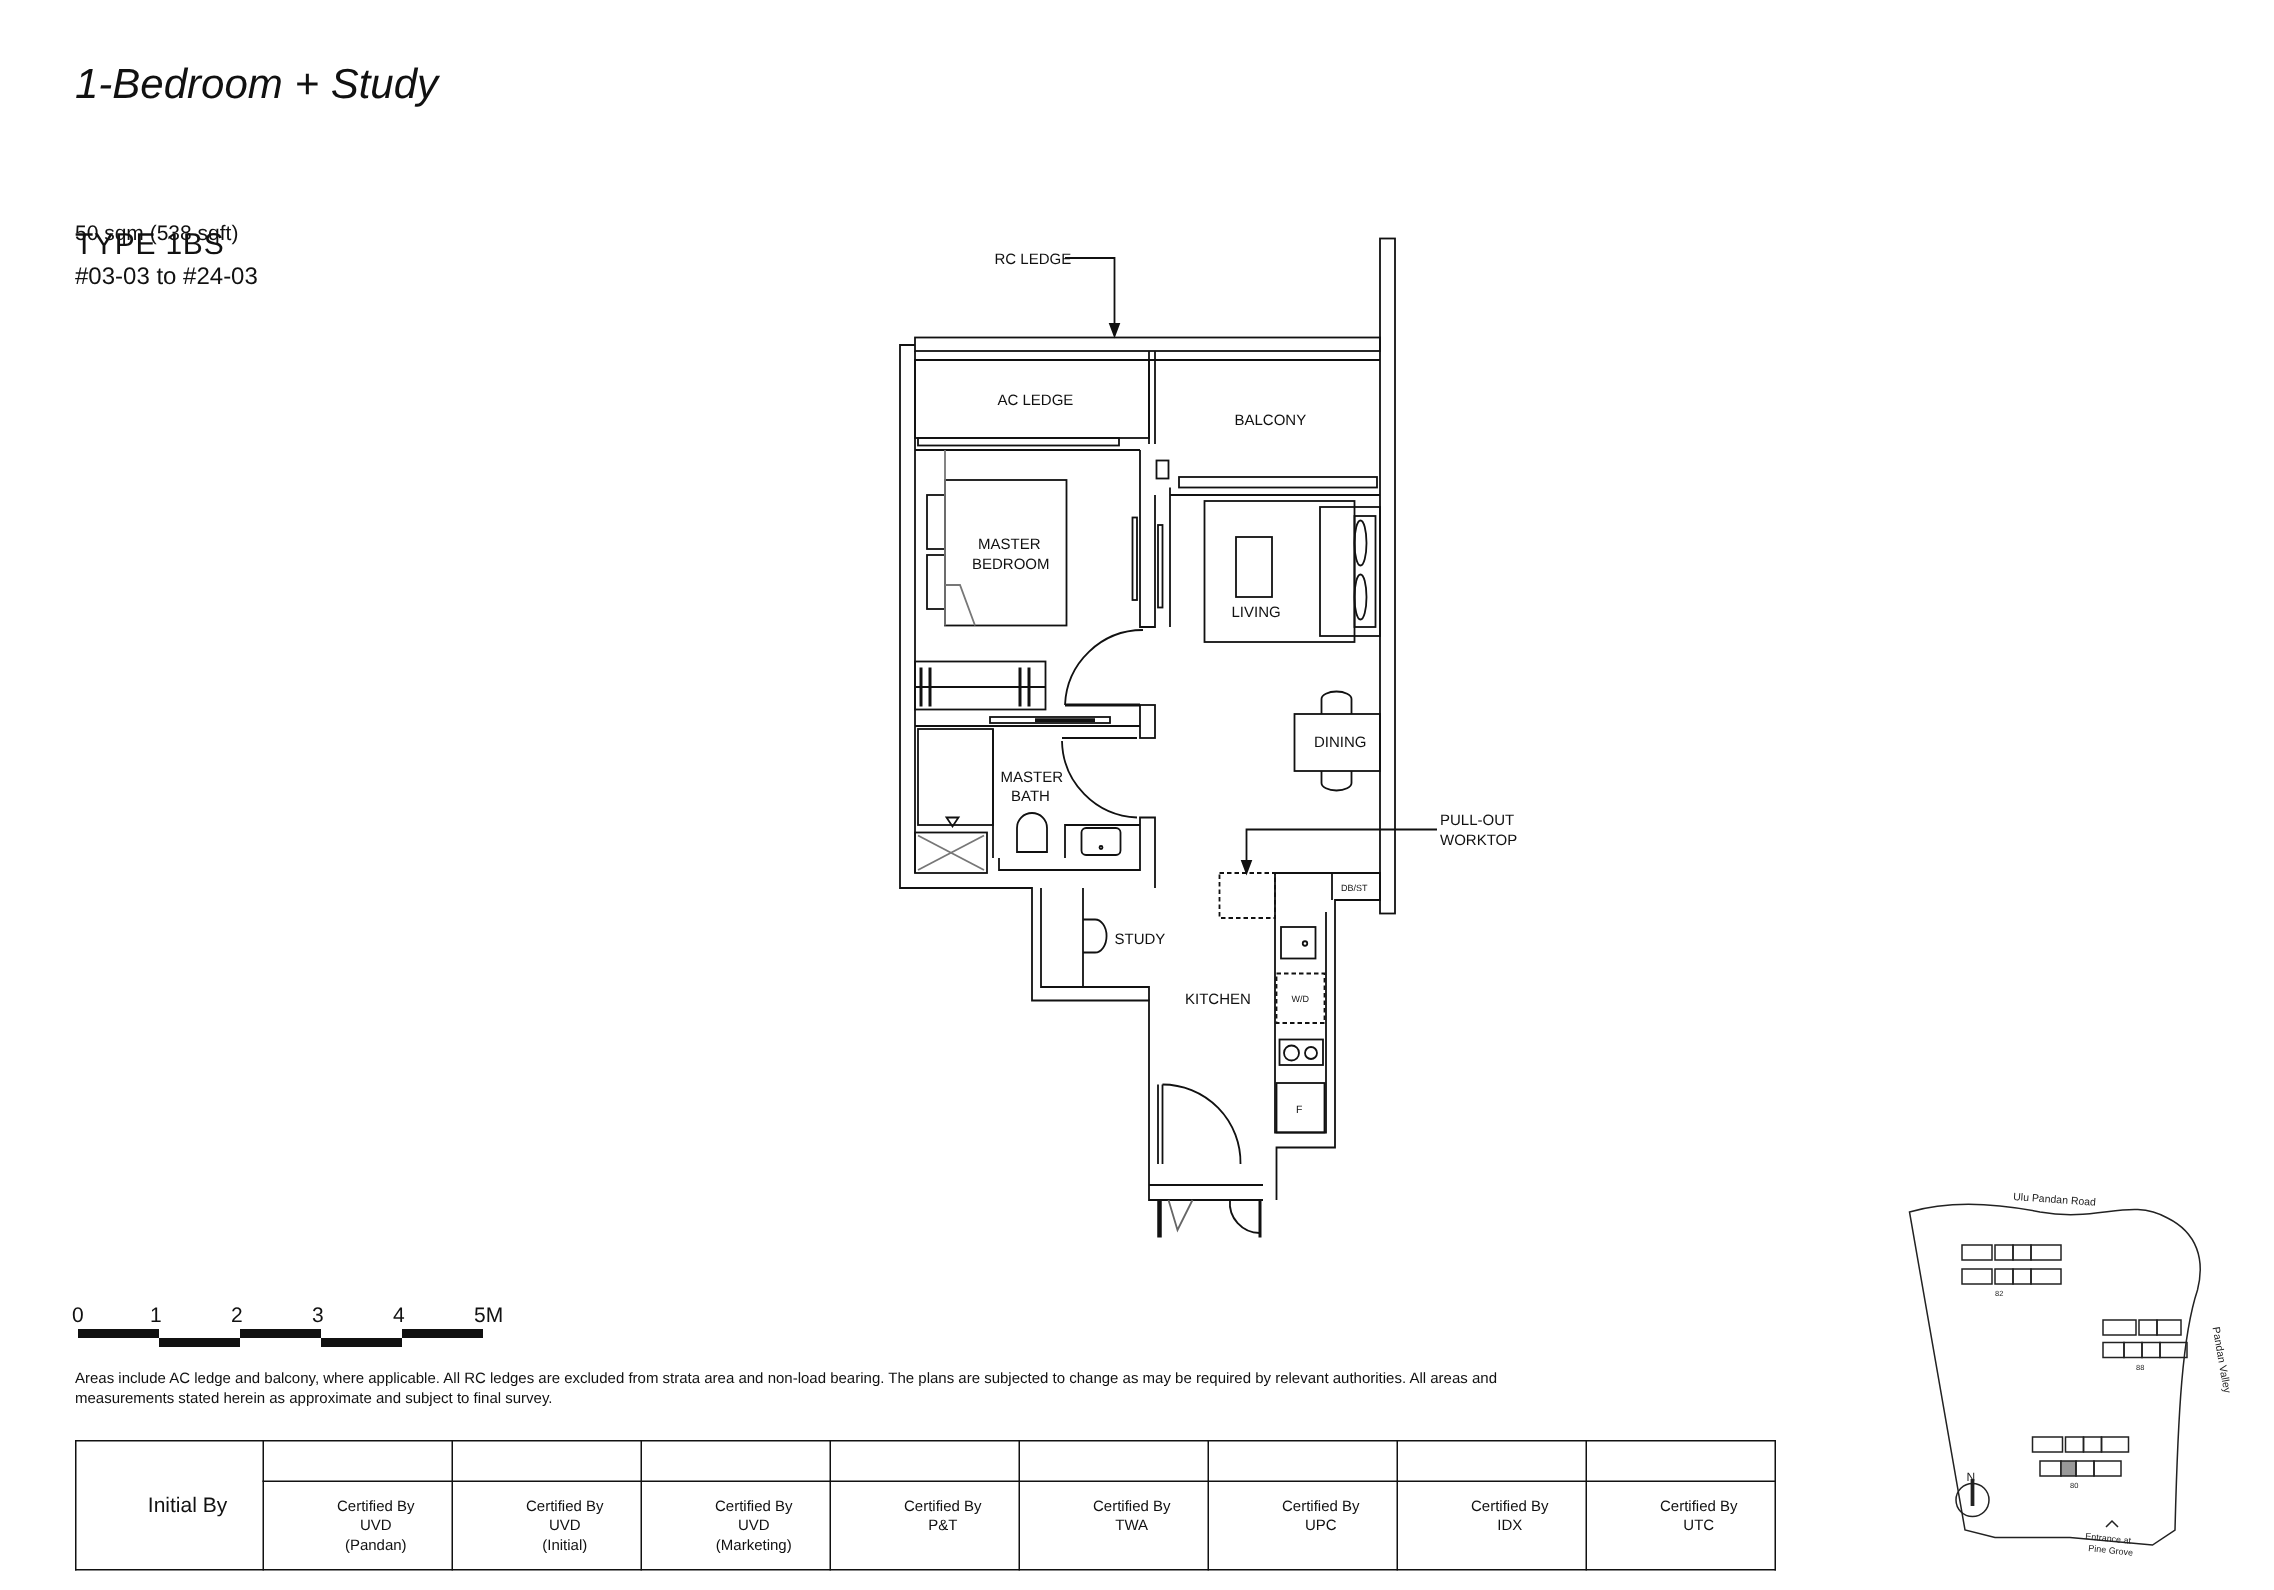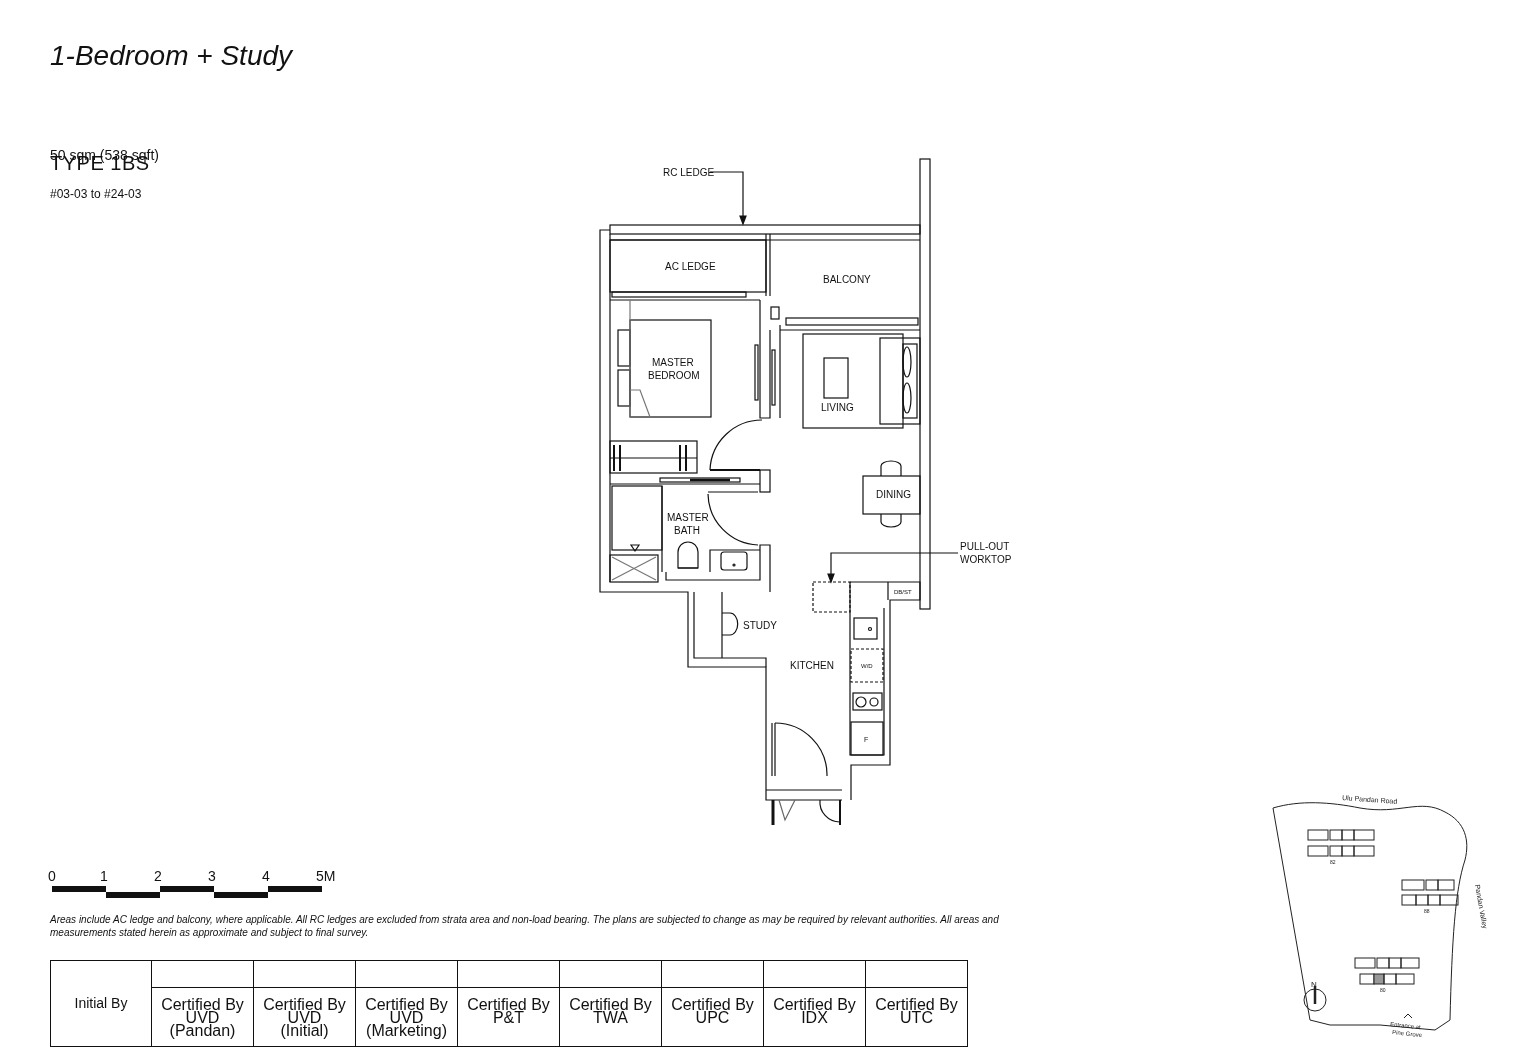--- a/index.html
+++ b/index.html
@@ -2,28 +2,28 @@
 <html><head>
 <meta charset="utf-8">
 <style>
   html, body { margin:0; padding:0; background:#ffffff; }
   body { width:1516px; height:1060px; position:relative; overflow:hidden;
          font-family:"Liberation Sans", sans-serif; color:#111; }
   .abs { position:absolute; }
   .title { left:50px; top:40px; font-size:28px;font-style:italic; }
   .type { left:50px; top:120px; font-size:20px; letter-spacing:0.5px;margin-top:32px; }
   .area { left:50px; top:147px; font-size:14px; }
-  .units { left:50px; top:187px; font-size:12px; }
+  .units { left:50px; top:176px; font-size:16px; }
   svg text { font-family:"Liberation Sans", sans-serif; }
-  .note { left:50px; top:913px; width:960px; font-size:10px; font-style:italic; line-height:13px; }
+  .note { left:50px; top:913px; width:960px; font-size:10px; line-height:13px; }
   .scale-labels span { position:absolute; top:868px; font-size:14px; }
   table.cert { position:absolute; left:50px; top:960px; border-collapse:collapse; }
-  table.cert td { border:1.3px solid #111; text-align:center; font-size:16px; line-height:13px; padding:0; }
+  table.cert td { border:1.3px solid #111; text-align:center; font-size:10px; line-height:13px; padding:0; }
   table.cert td.top { height:26px; }
-  table.cert td.bot { height:48px; vertical-align:middle; }
+  table.cert td.bot { height:48px; vertical-align:middle;padding-left:24px; }
   table.cert td.init { width:100px; font-size:14px; }
   table.cert td.col { width:101px; }
 </style>
 </head>
 <body>
 
 <div class="abs title">1-Bedroom + Study</div>
 <div class="abs type">TYPE 1BS</div>
 <div class="abs area">50 sqm (538 sqft)</div>
 <div class="abs units">#03-03 to #24-03</div>

